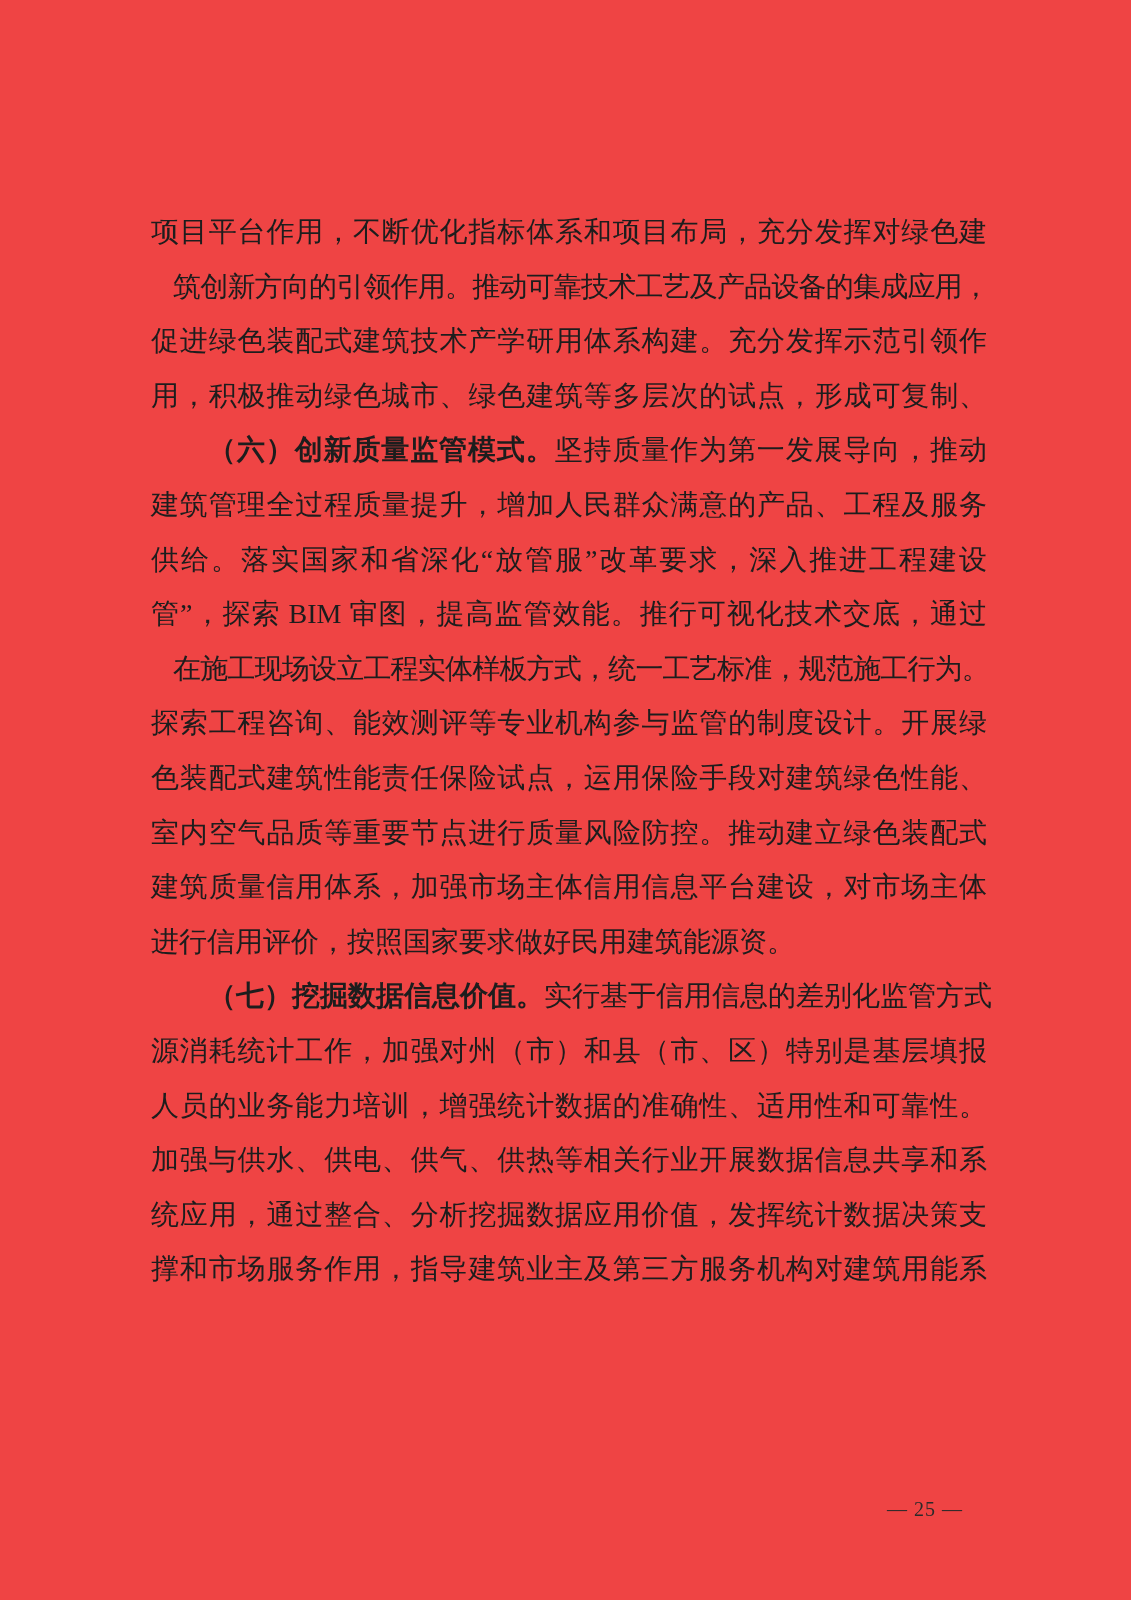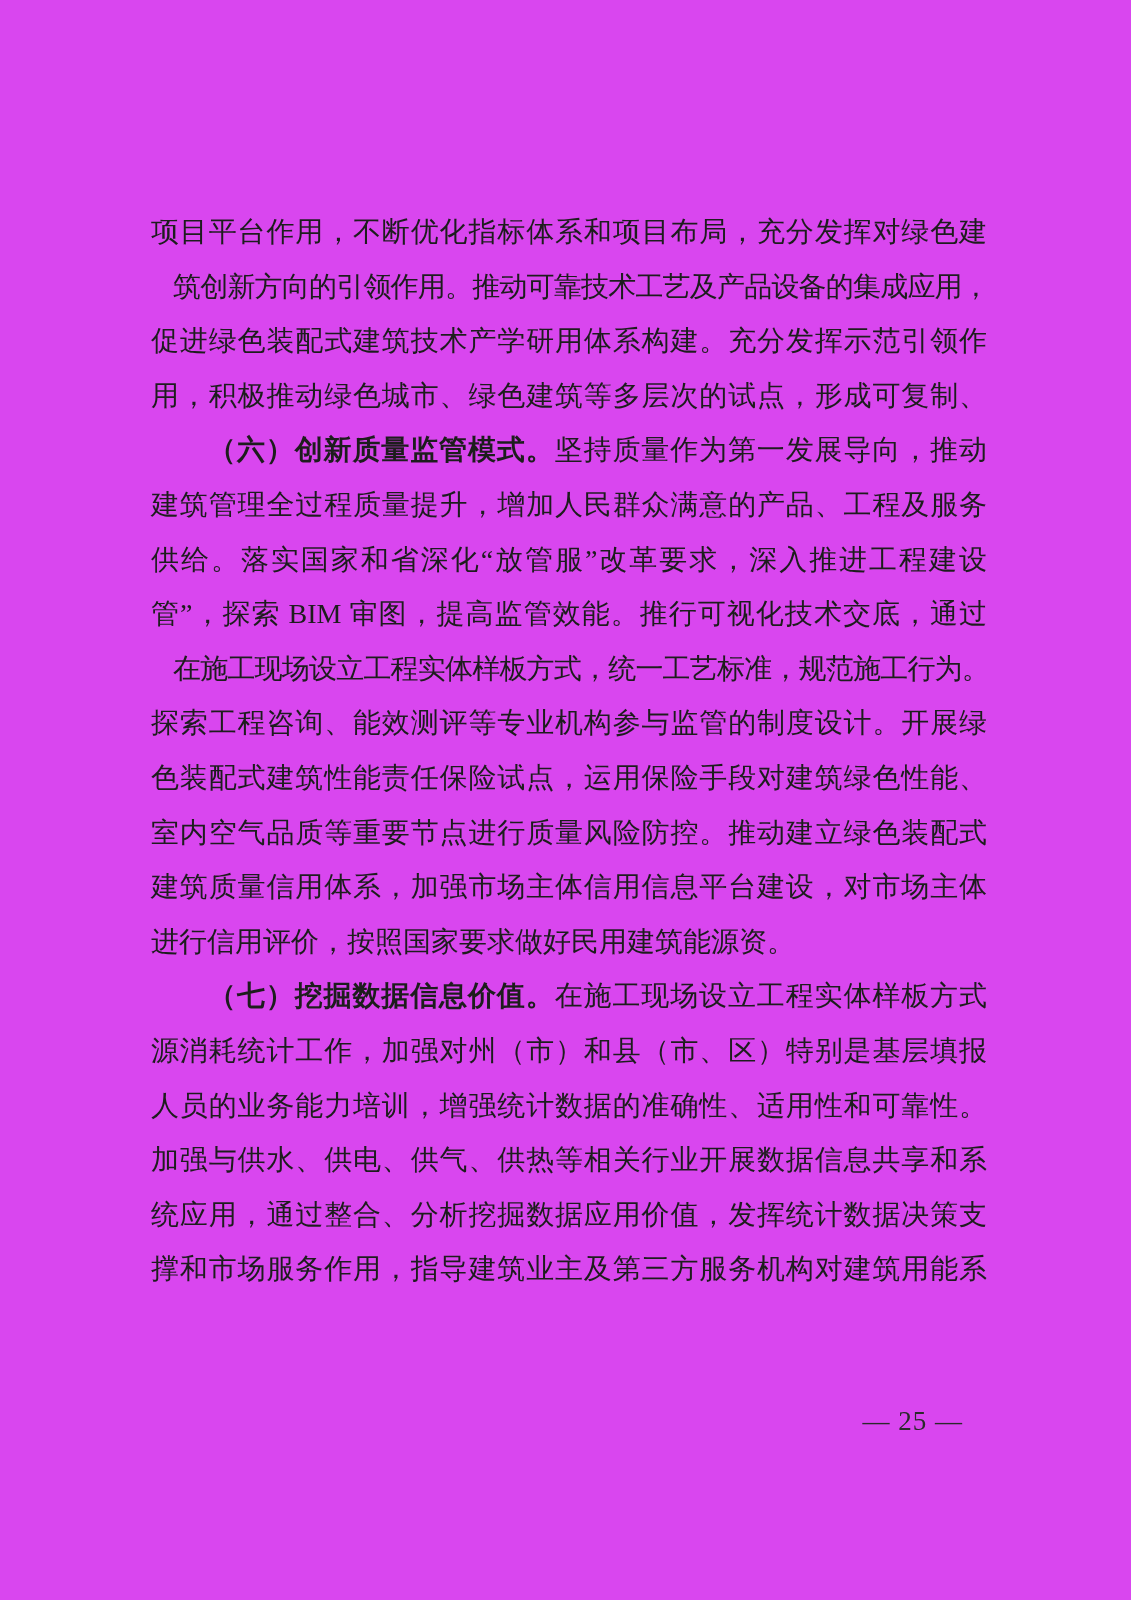--- a/index.html
+++ b/index.html
@@ -4,21 +4,21 @@
 <style>
   html, body {
     margin: 0;
     padding: 0;
     background: #e8e8e8;
   }
   .page {
     position: relative;
     width: 1131px;
     height: 1600px;
-    background: #d946ef;
+    background: #ef4444;
     overflow: hidden;
     font-family: "Liberation Serif", "DejaVu Serif", serif;
     color: #1d1d1d;
   }
   .textblock {
     position: absolute;
     left: 151px;
     top: 205px;
     width: 836px;
   }
@@ -40,23 +40,23 @@
   }
   .line.tight {
     letter-spacing: -0.8px;
     margin-left: 22px;
   }
   .heading-bold {
     font-weight: 700;
   }
   .footer {
     position: absolute;
-    top: 1404px;
+    top: 1492px;
     right: 168px;
-    font-size: 27px;
+    font-size: 20px;
     line-height: 34px;
     letter-spacing: 1px;
     color: #2a2a2a;
   }
 </style>
 </head>
 <body>
 
 <div class="page">
 
@@ -71,21 +71,21 @@
     <div class="line">建筑管理全过程质量提升，增加人民群众满意的产品、工程及服务</div>
     <div class="line">供给。落实国家和省深化“放管服”改革要求，深入推进工程建设</div>
     <div class="line">管”，探索 BIM 审图，提高监管效能。推行可视化技术交底，通过</div>
     <div class="line tight">在施工现场设立工程实体样板方式，统一工艺标准，规范施工行为。</div>
     <div class="line">探索工程咨询、能效测评等专业机构参与监管的制度设计。开展绿</div>
     <div class="line">色装配式建筑性能责任保险试点，运用保险手段对建筑绿色性能、</div>
     <div class="line">室内空气品质等重要节点进行质量风险防控。推动建立绿色装配式</div>
     <div class="line">建筑质量信用体系，加强市场主体信用信息平台建设，对市场主体</div>
     <div class="line para-end">进行信用评价，按照国家要求做好民用建筑能源资。</div>
 
-    <div class="line indent"><span class="heading-bold">（七）挖掘数据信息价值。</span><span>在施工现场设立工程实体样板方式</span></div>
+    <div class="line indent"><span class="heading-bold">（七）挖掘数据信息价值。</span><span>实行基于信用信息的差别化监管方式</span></div>
     <div class="line">源消耗统计工作，加强对州（市）和县（市、区）特别是基层填报</div>
     <div class="line">人员的业务能力培训，增强统计数据的准确性、适用性和可靠性。</div>
     <div class="line">加强与供水、供电、供气、供热等相关行业开展数据信息共享和系</div>
     <div class="line">统应用，通过整合、分析挖掘数据应用价值，发挥统计数据决策支</div>
     <div class="line">撑和市场服务作用，指导建筑业主及第三方服务机构对建筑用能系</div>
 
   </div>
 
   <div class="footer">— 25 —</div>
 

